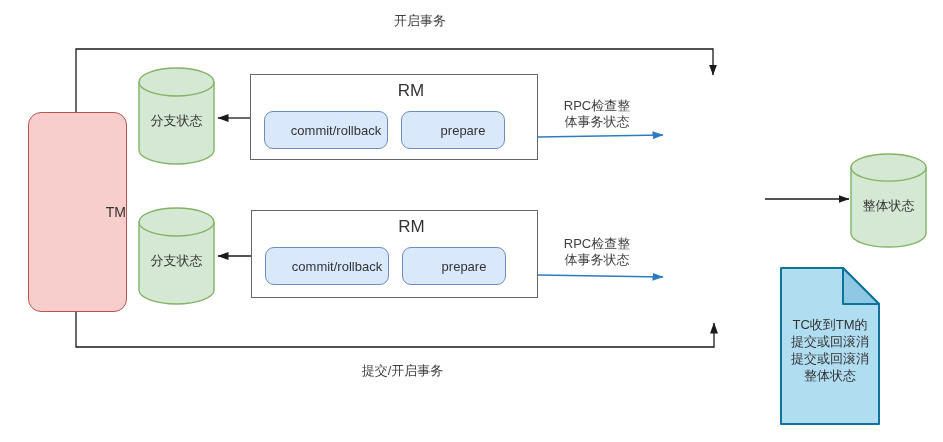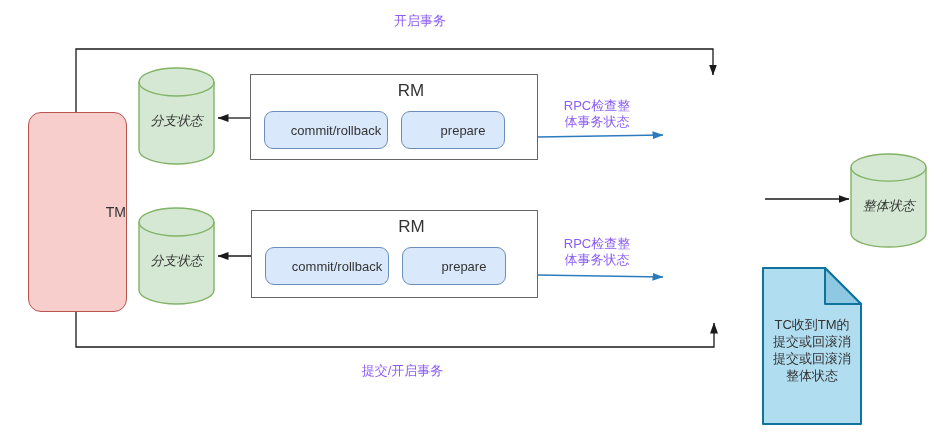--- a/index.html
+++ b/index.html
@@ -2,43 +2,43 @@
 <html style="--tm-fill: #f8cecc; --tm-stroke: #b85450; --tc-fill: #e1d5e7; --tc-stroke: #9673a6; --db-fill: #d5e8d4; --db-stroke: #82b366; --rm-fill: #ffffff; --rm-stroke: #666666; --btn-fill: #dae8fc; --btn-stroke: #6c8ebf; --note-fill: #b1ddf0; --note-fold: #8fc8e2; --note-stroke: #10739e; --edge-black: #1a1a1a; --edge-blue: #2d7bbf;"><head>
 <meta charset="utf-8">
 <style>
   html,body{margin:0;padding:0;background:#ffffff;}
   body{font-family:"Liberation Sans","DejaVu Sans",sans-serif;color:#333333;}
   #canvas{position:relative;width:943px;height:442px;background:#ffffff;overflow:hidden;}
   #edge-layer{position:absolute;left:0;top:0;width:943px;height:442px;z-index:0;}
   .edge{fill:none;stroke:var(--edge-black);stroke-width:1.3px;}
   .edge-blue{fill:none;stroke:var(--edge-blue);stroke-width:1.6px;}
   .node{position:absolute;box-sizing:border-box;z-index:1;}
-  .lbl{position:absolute;z-index:2;font-size:13px;line-height:16px;text-align:center;color:#8b5cf6;}
+  .lbl{position:absolute;z-index:2;font-size:13px;line-height:16px;text-align:center;color:#404040;}
   
   #tm{left:28px;top:112px;width:99px;height:200px;background:var(--tm-fill);border:1.5px solid var(--tm-stroke);border-radius:13px;display:flex;align-items:center;justify-content:flex-end;font-size:14px;}
   #tc{left:664px;top:75px;width:101px;height:248px;background:var(--tc-fill);border:1.5px solid var(--tc-stroke);border-radius:14px;display:flex;align-items:center;justify-content:center;font-size:14px;}
   
   .rm{background:var(--rm-fill);border:1px solid var(--rm-stroke);}
   #rm1{left:250px;top:74px;width:288px;height:86px;}
   #rm2{left:251px;top:210px;width:287px;height:88px;}
   .rm-title{position:absolute;top:6px;left:17px;width:100%;text-align:center;font-size:17px;}
   .btn{position:absolute;box-sizing:border-box;background:var(--btn-fill);border:1.5px solid var(--btn-stroke);border-radius:9px;display:flex;align-items:center;justify-content:center;font-size:13px;padding-left:20px;}
   .btn-commit{left:13px;top:36px;width:124px;height:38px;}
   .btn-prepare{left:150px;top:36px;width:104px;height:38px;}
   
-  .cyl{position:absolute;z-index:1;font-style:italic;}
+  .cyl{position:absolute;z-index:1;}
   .cyl svg{position:absolute;left:0;top:0;}
   .cyl-shape{fill:var(--db-fill);stroke:var(--db-stroke);stroke-width:1.4;}
   .cyl-rim{fill:none;stroke:var(--db-stroke);stroke-width:1.4;}
   .cyl-label{position:absolute;left:0;top:46%;width:100%;text-align:center;font-size:13px;z-index:2;}
   #cyl-branch-top{left:138px;top:67px;width:77px;height:98px;}
   #cyl-branch-bottom{left:138px;top:207px;width:77px;height:98px;}
   #cyl-global{left:850px;top:153px;width:77px;height:95px;}
   
-  #note{left:762px;top:267px;width:100px;height:158px;z-index:1;position:absolute;}
+  #note{left:780px;top:267px;width:100px;height:158px;z-index:1;position:absolute;}
   #note svg{position:absolute;left:0;top:0;}
   .note-body{fill:var(--note-fill);stroke:var(--note-stroke);stroke-width:2;stroke-linejoin:round;}
   .note-fold{fill:var(--note-fold);stroke:var(--note-stroke);stroke-width:2;stroke-linejoin:round;}
   .note-text{position:relative;z-index:2;height:100%;display:flex;flex-direction:column;align-items:center;justify-content:center;padding-top:8px;box-sizing:border-box;font-size:13px;line-height:17px;text-align:center;}
   
   #lbl-begin{left:355px;top:13px;width:130px;}
   #lbl-commit{left:330px;top:363px;width:145px;}
   #lbl-rpc1{left:551px;top:98px;width:92px;}
   #lbl-rpc2{left:551px;top:236px;width:92px;}
 </style>

